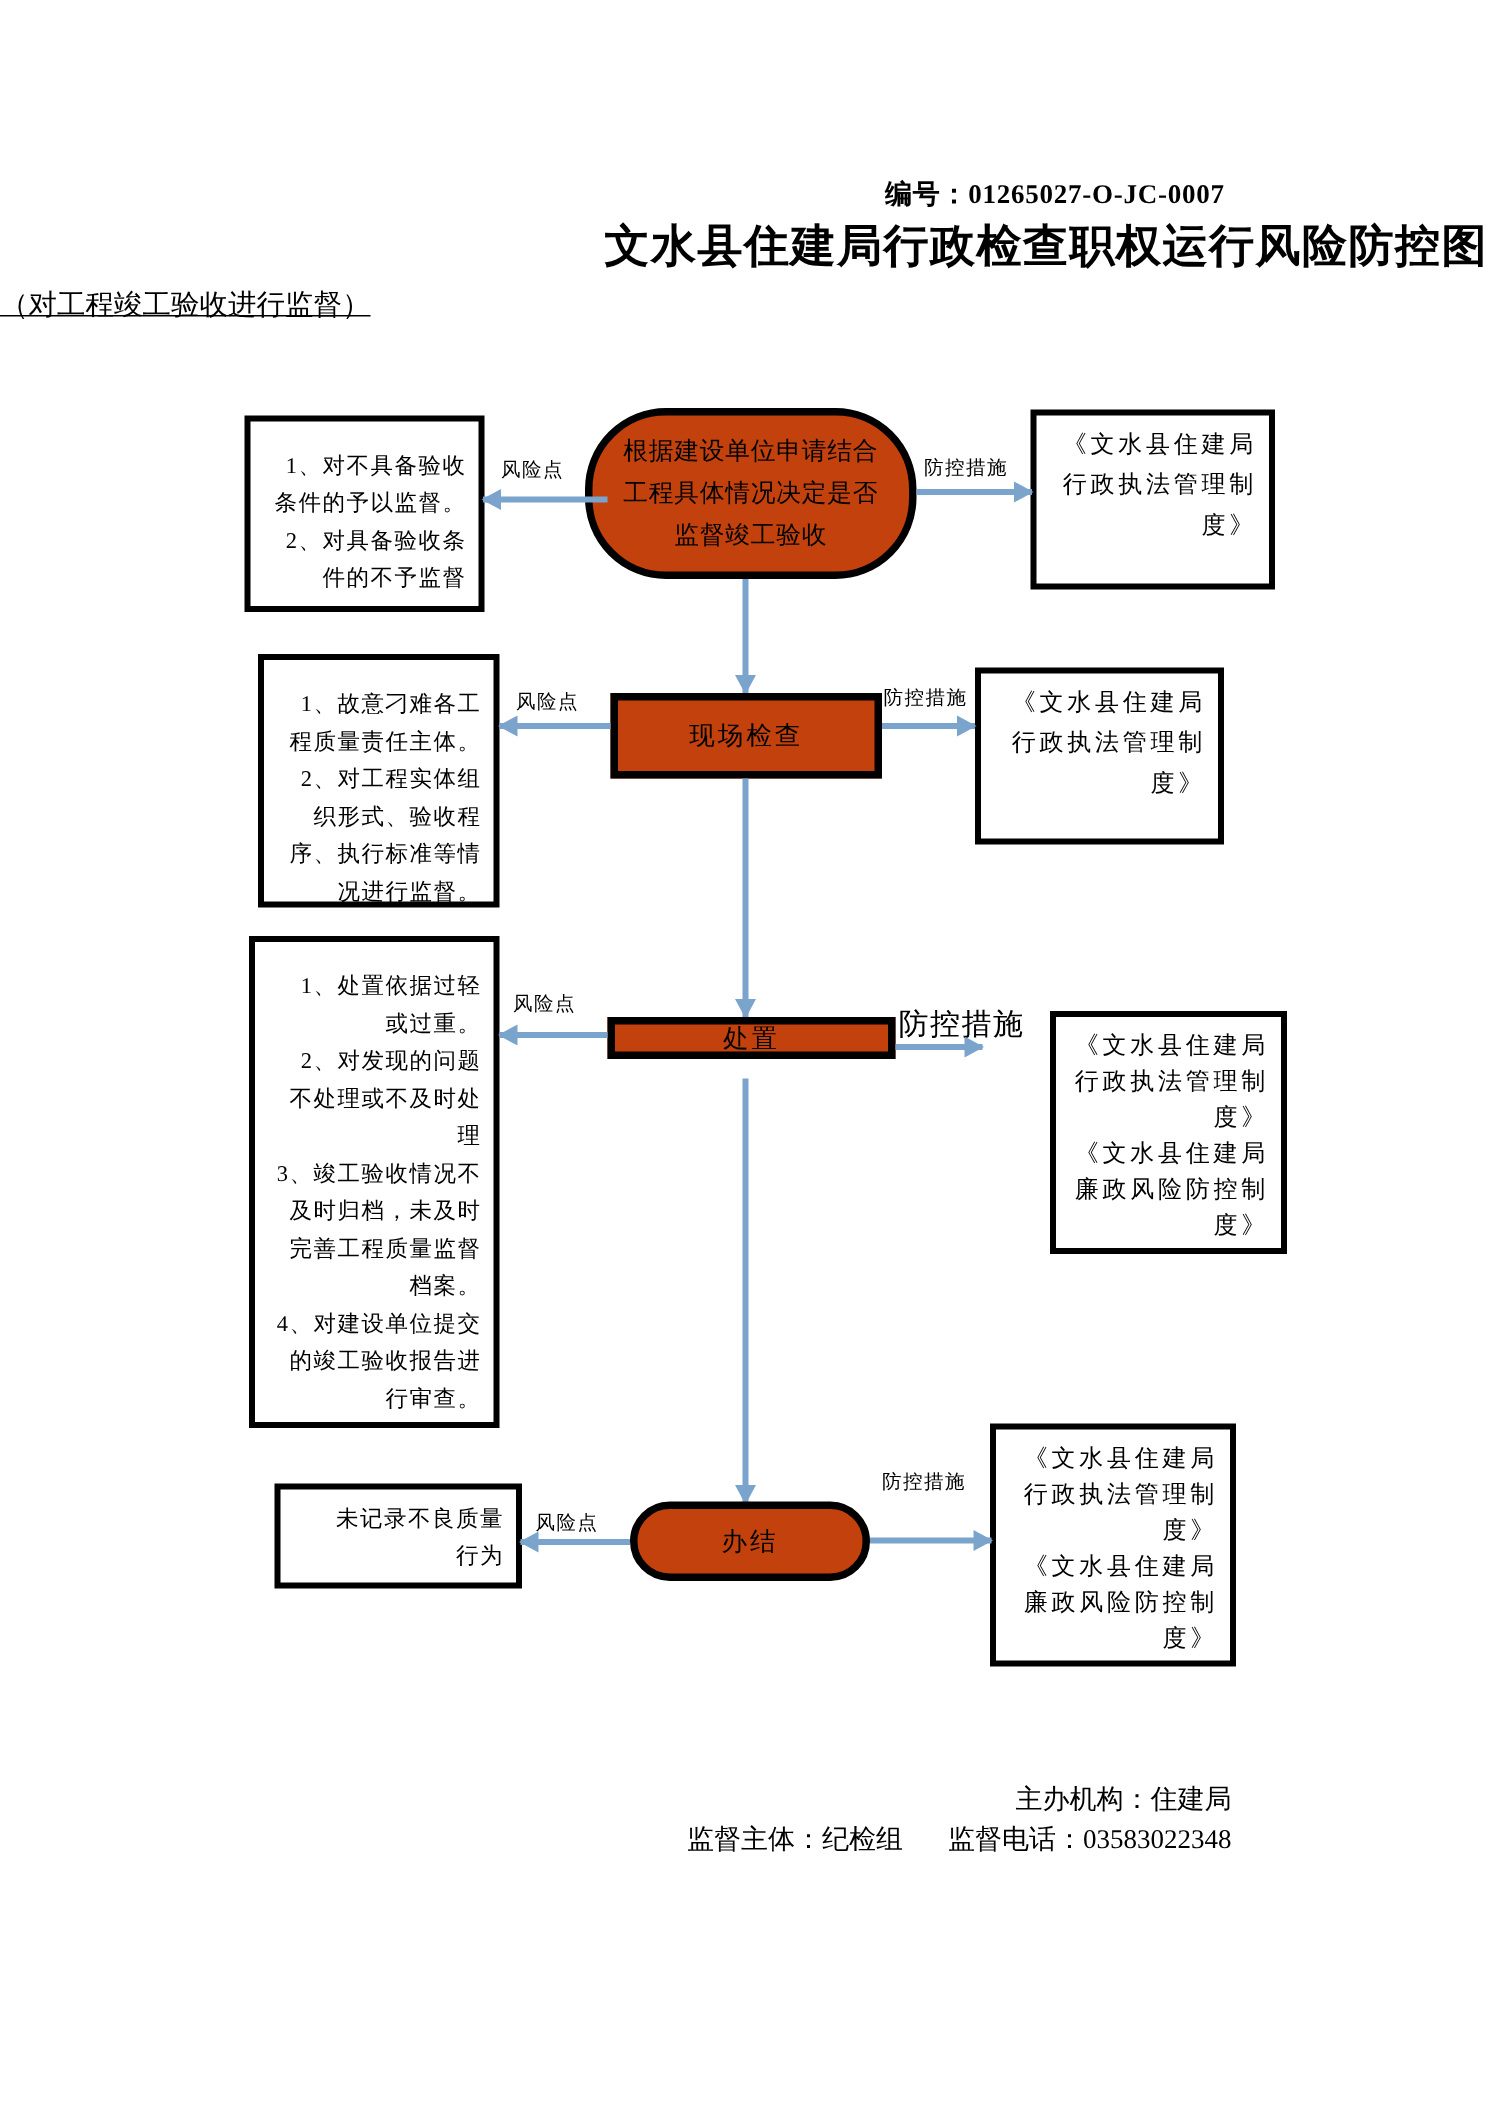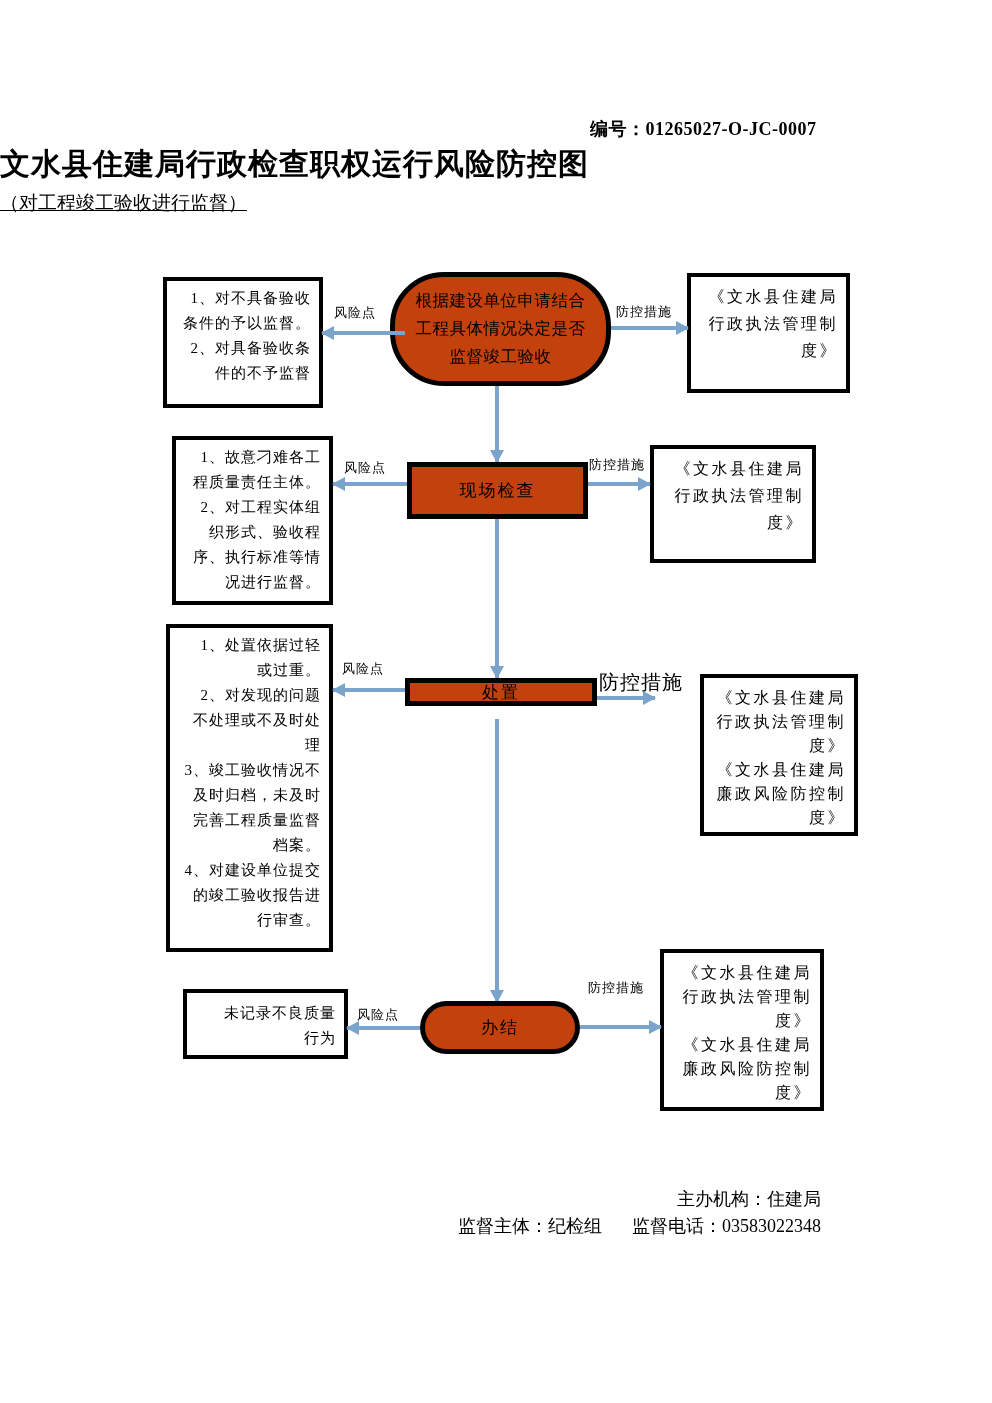--- a/index.html
+++ b/index.html
@@ -4,27 +4,27 @@
 <style>
   * { margin:0; padding:0; box-sizing:border-box; }
   html,body { background:#ffffff; }
   body { font-family:"Liberation Serif","DejaVu Serif",serif; color:#000; }
   .page { position:relative; width:992px; height:1403px; margin:0 auto; background:#fff; overflow:hidden; }
 
   .abs { position:absolute;text-align:right; }
 
   
   .doc-code { left:590px; top:117px; font-size:18px; font-weight:600; letter-spacing:.5px; }
-  .title { left:0; right:0; top:144px; text-align:left; font-size:30px; font-weight:700; letter-spacing:1px;
+  .title { left:0; right:0; top:144px; text-align:right; font-size:30px; font-weight:700; letter-spacing:1px;
            font-family:"Liberation Sans","DejaVu Sans",sans-serif; }
   .subtitle { left:0; right:0; top:190px; text-align:left; font-size:19px;text-decoration:underline; }
 
   
   .sidebox { border:4px solid #000; background:#fff; white-space:pre; font-size:15px;
-             letter-spacing:1px; line-height:25px; padding:5px 8px; }
+             letter-spacing:1px; line-height:25px; padding:18px 8px; }
   .measbox { border:4px solid #000; background:#fff; white-space:pre; font-size:16px;
              letter-spacing:2.5px; line-height:27px; padding:6px 8px 6px 12px; }
   .measbox.tall { line-height:24px; padding-top:8px; }
   .node { border:5px solid #000; background:#c2410c; display:flex; align-items:center; justify-content:center;
           font-size:17px; letter-spacing:2px; text-align:center; }
   .node.start { border-radius:54px; font-size:16.5px; letter-spacing:.5px; line-height:28px; white-space:pre; }
   .node.end { border-radius:28px; }
 
   
   .harrow { height:4px; background:#7ba4cc; }

